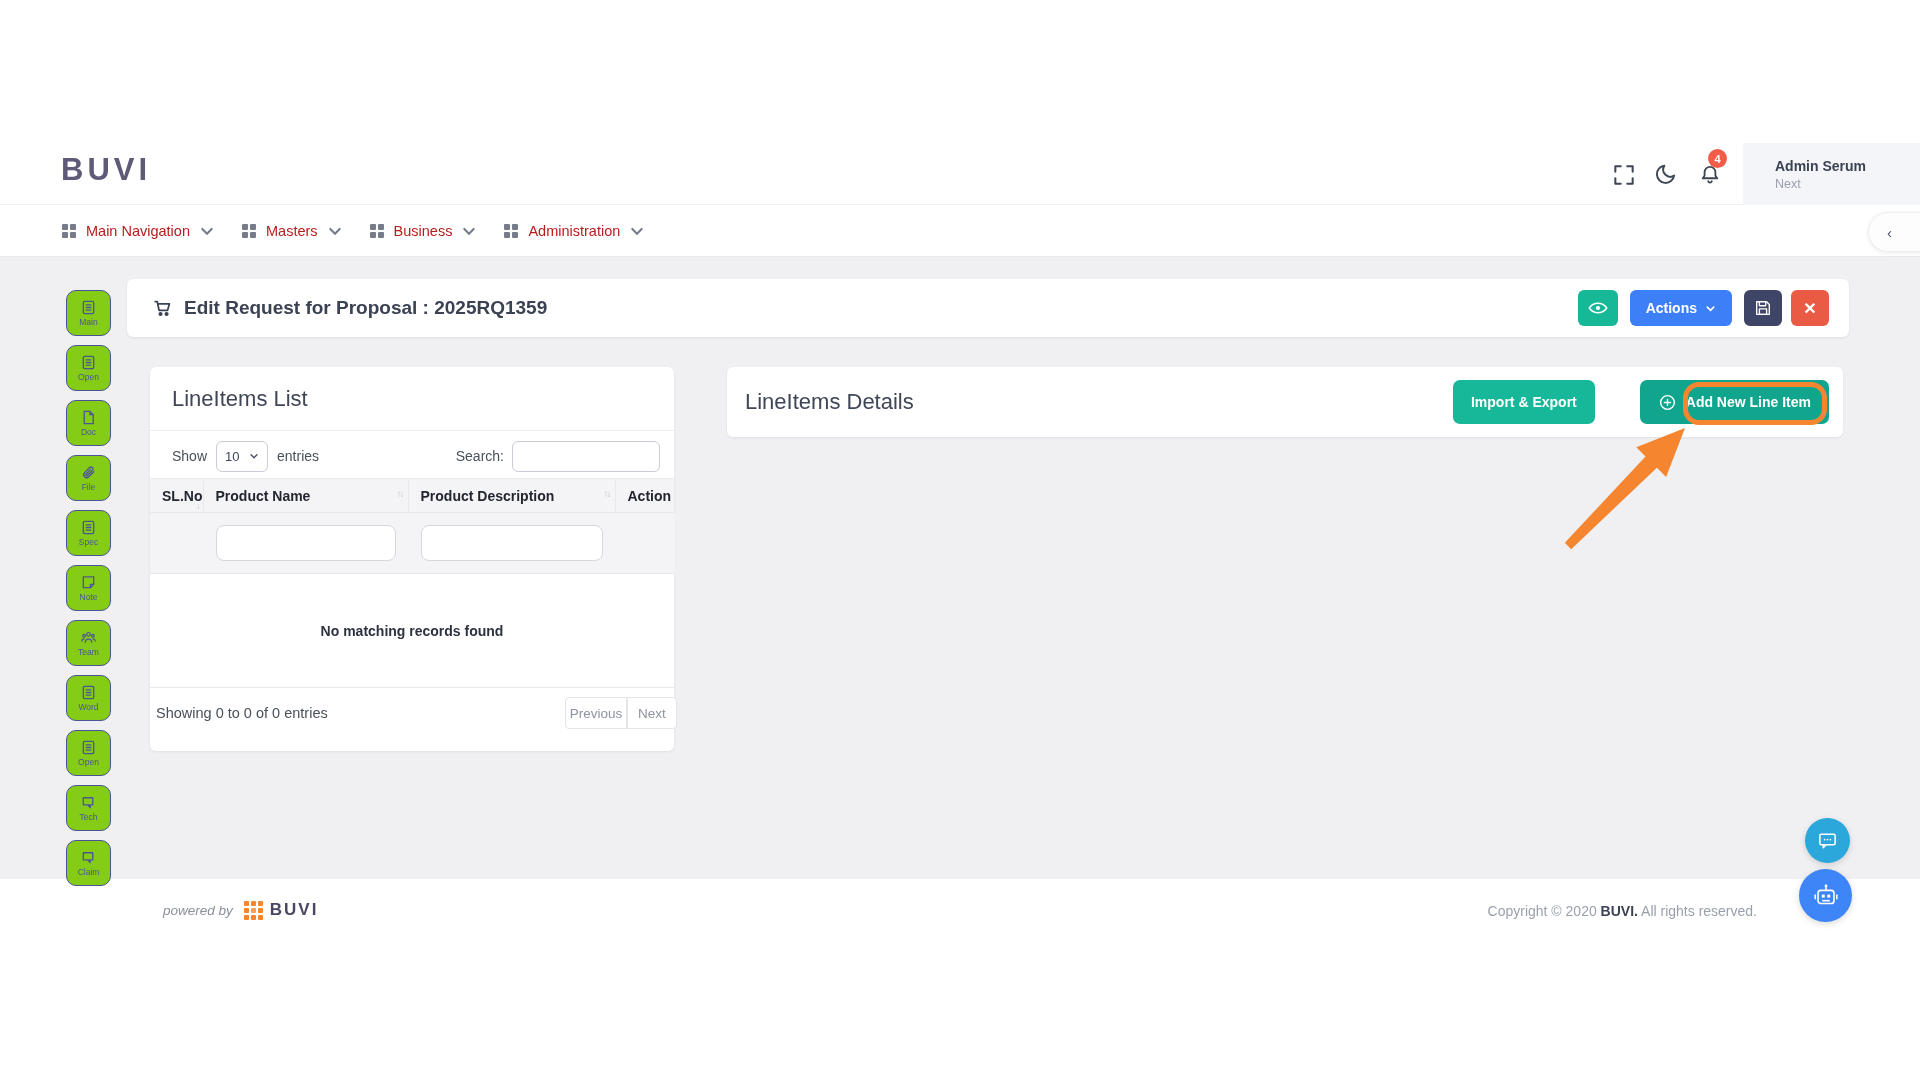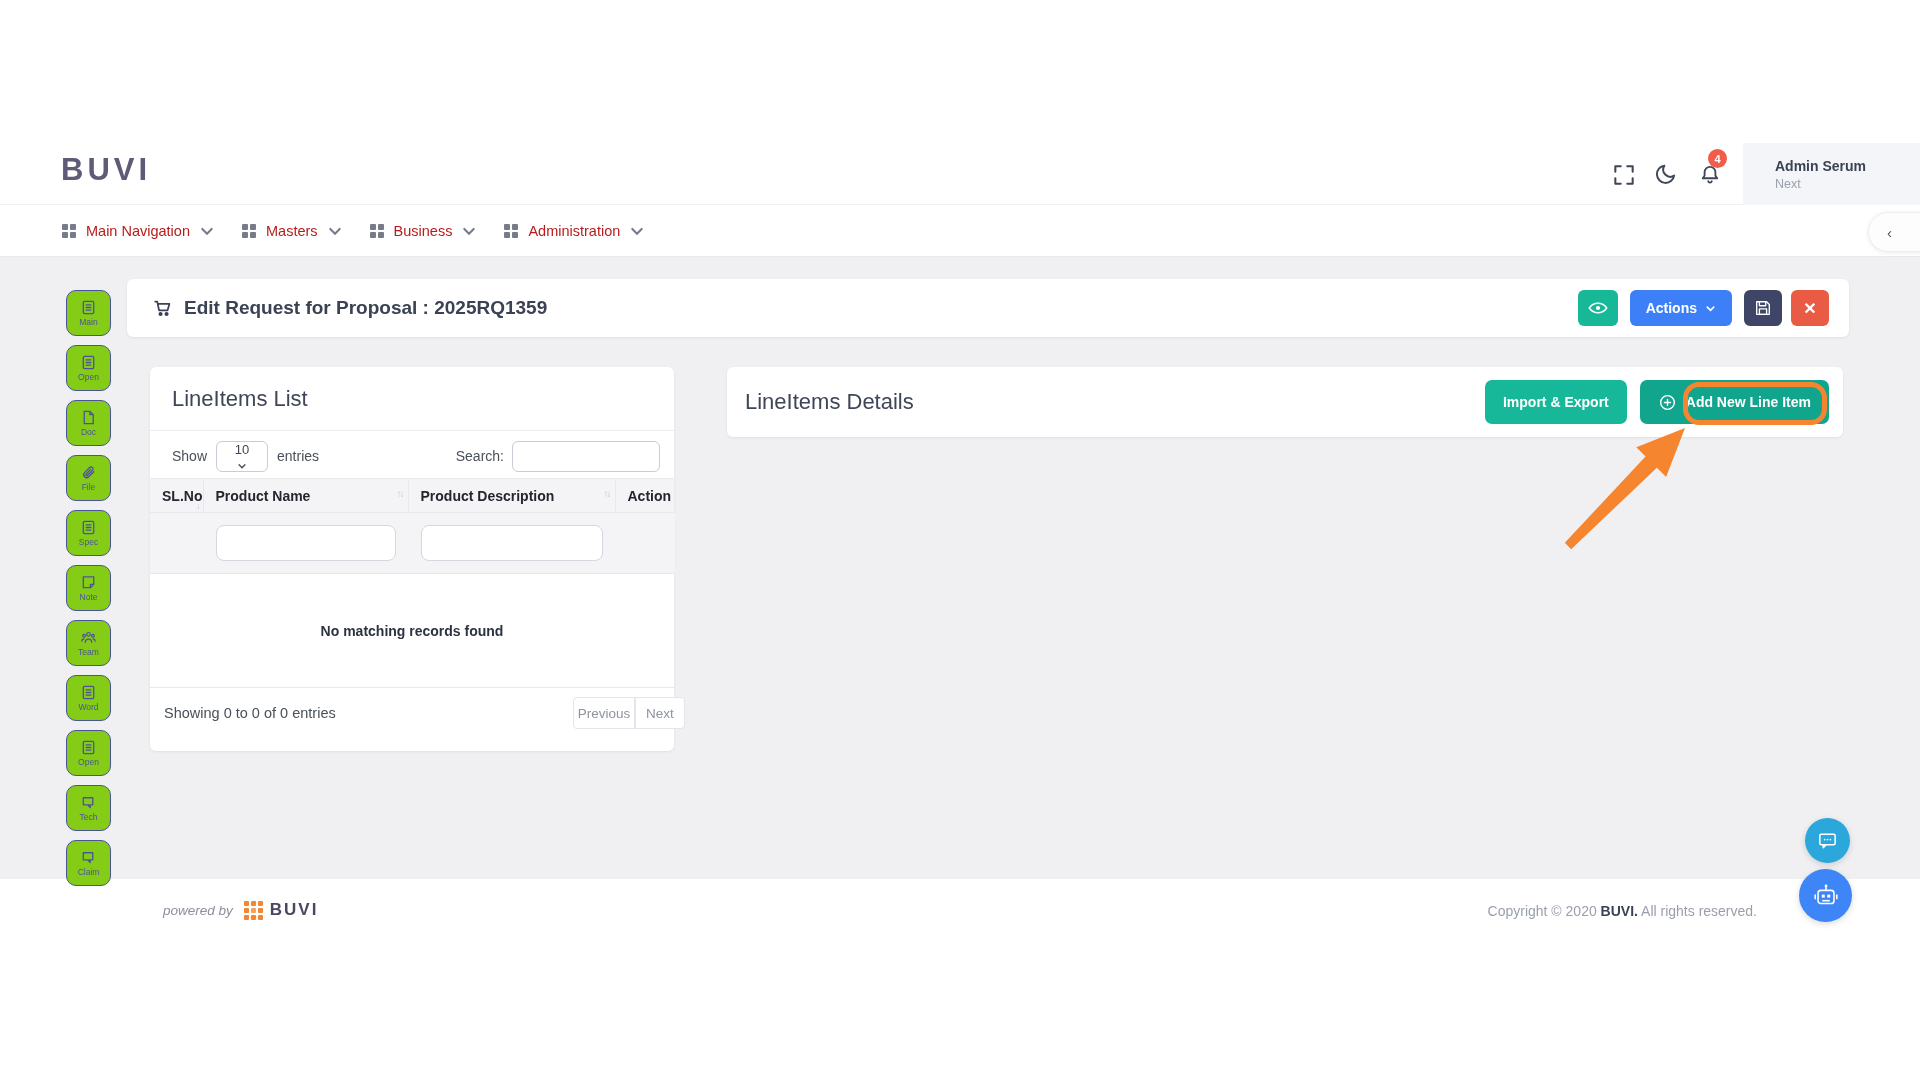--- a/index.html
+++ b/index.html
@@ -47,44 +47,44 @@
   .btn-actions { margin-left:12px; height:36px; padding:0 16px; background:#3d7ff7; color:#fff; font-size:14px; font-weight:700; display:flex; align-items:center; gap:8px; }
   .btn-save { margin-left:12px; width:38px; height:36px; background:#3e4566; display:flex; align-items:center; justify-content:center; }
   .btn-save svg { width:18px; height:18px; }
   .btn-close { margin-left:9px; width:38px; height:36px; background:#ea5b45; color:#fff; font-size:16px; font-weight:700; display:flex; align-items:center; justify-content:center; }
 
   
   .list-card { left:150px; top:110px; width:524px; height:384px; }
   .lc-head { height:64px; border-bottom:1px solid #ebedf0; display:flex; align-items:center; padding:0 22px; }
   .card-title { font-size:22px; font-weight:400; color:#3f4656; }
   .lc-controls { height:46px; display:flex; align-items:center; padding:0 14px 0 22px; margin-top:2px; font-size:14px; color:#495059; }
-  .pg-select { width:52px; height:31px; border:1px solid #c9ccd4; border-radius:6px; margin:0 9px; display:flex; align-items:center; justify-content:space-between; padding:0 8px; font-size:13px; color:#3f4656; cursor:pointer;flex-direction:column; }
+  .pg-select { width:52px; height:31px; border:1px solid #c9ccd4; border-radius:6px; margin:0 9px; display:flex; align-items:center; justify-content:space-between; padding:0 8px; font-size:13px; color:#3f4656; cursor:pointer; }
   .pg-select svg { width:10px; height:10px; }
   .srch { margin-left:auto; display:flex; align-items:center; gap:8px; }
   .srch input { width:148px; height:31px; border:1px solid #c9ccd4; border-radius:6px; outline:none; padding:0 8px; font-size:13px; }
   table.dt { position:absolute; left:0; top:111px; width:524px; border-collapse:collapse; table-layout:fixed; }
   .dt th { background:#f4f4f7; border-top:1px solid #e7e9ed; border-bottom:1px solid #e7e9ed; border-right:1px solid #e7e9ed; height:34px; font-size:14px; font-weight:700; color:#23262e; text-align:left; padding:0 8px 0 12px; position:relative; }
   .dt th:last-child { border-right:none; }
   .sorts { position:absolute; right:5px; top:9px; font-size:10px; color:#c3c7d0; letter-spacing:-2px; }
   .sort-solo { position:absolute; right:2px; bottom:1px; font-size:9px; color:#c3c7d0; }
   .dt td.filter { background:#f4f4f7; height:61px; border-bottom:1px solid #e7e9ed; border-right:1px solid #f4f4f7; padding:0 12px; }
   .dt td.filter input { width:100%; height:36px; border:1px solid #d4d7de; border-radius:8px; outline:none; padding:0 8px; font-size:13px; background:#fff; }
   .empty-row td { height:114px; border-bottom:1px solid #e7e9ed; text-align:center; font-size:14px; font-weight:700; color:#2c3240; }
-  .lc-foot { position:absolute; left:12px; top:330px; width:524px; display:flex; align-items:center; padding:0 1px 0 2px; }
+  .lc-foot { position:absolute; left:4px; top:330px; width:524px; display:flex; align-items:center; padding:0 1px 0 2px; }
   .summary { font-size:14.5px; color:#495059; }
   .pager { margin-left:auto; display:flex; }
   .pager .pg { height:32px; border:1px solid #e3e5ea; background:#fff; color:#8d93a0; font-size:13.5px; display:flex; align-items:center; justify-content:center; cursor:pointer; }
   .pg-prev { width:62px; border-radius:4px 0 0 4px; border-right:none; }
   .pg-next { width:50px; border-radius:0 4px 4px 0; }
 
   
   .det-card { left:727px; top:110px; width:1116px; height:70px; display:flex; align-items:center; padding:0 14px 0 18px; }
   .det-btns { margin-left:auto; display:flex; gap:13px; }
   .btn-teal { height:44px; background:#17b79a; color:#fff; font-size:14px; font-weight:700; border-radius:7px; padding:0 18px; display:flex; align-items:center; gap:9px; }
-  .btn-add { background:#12a58e; }
+  .btn-add { background:#12a58e;margin-left:32px; }
   .btn-add svg { width:19px; height:19px; }
 
   
   .hl-ring { position:absolute; left:1683px; top:125px; width:144px; height:43px; border:5px solid #f5862f; border-radius:16px; pointer-events:none; z-index:30; }
   .annot-arrow { position:absolute; left:1558px; top:161px; width:135px; height:140px; z-index:30; pointer-events:none; }
 
   
   .footer-left { position:absolute; left:163px; top:900px; display:flex; align-items:center; gap:7px; }
   .pwr { font-size:13.5px; font-style:italic; color:#8a8f9b; margin-right:4px; }
   .dotgrid { display:grid; grid-template-columns:repeat(3,5px); grid-template-rows:repeat(3,5px); gap:2px; }

